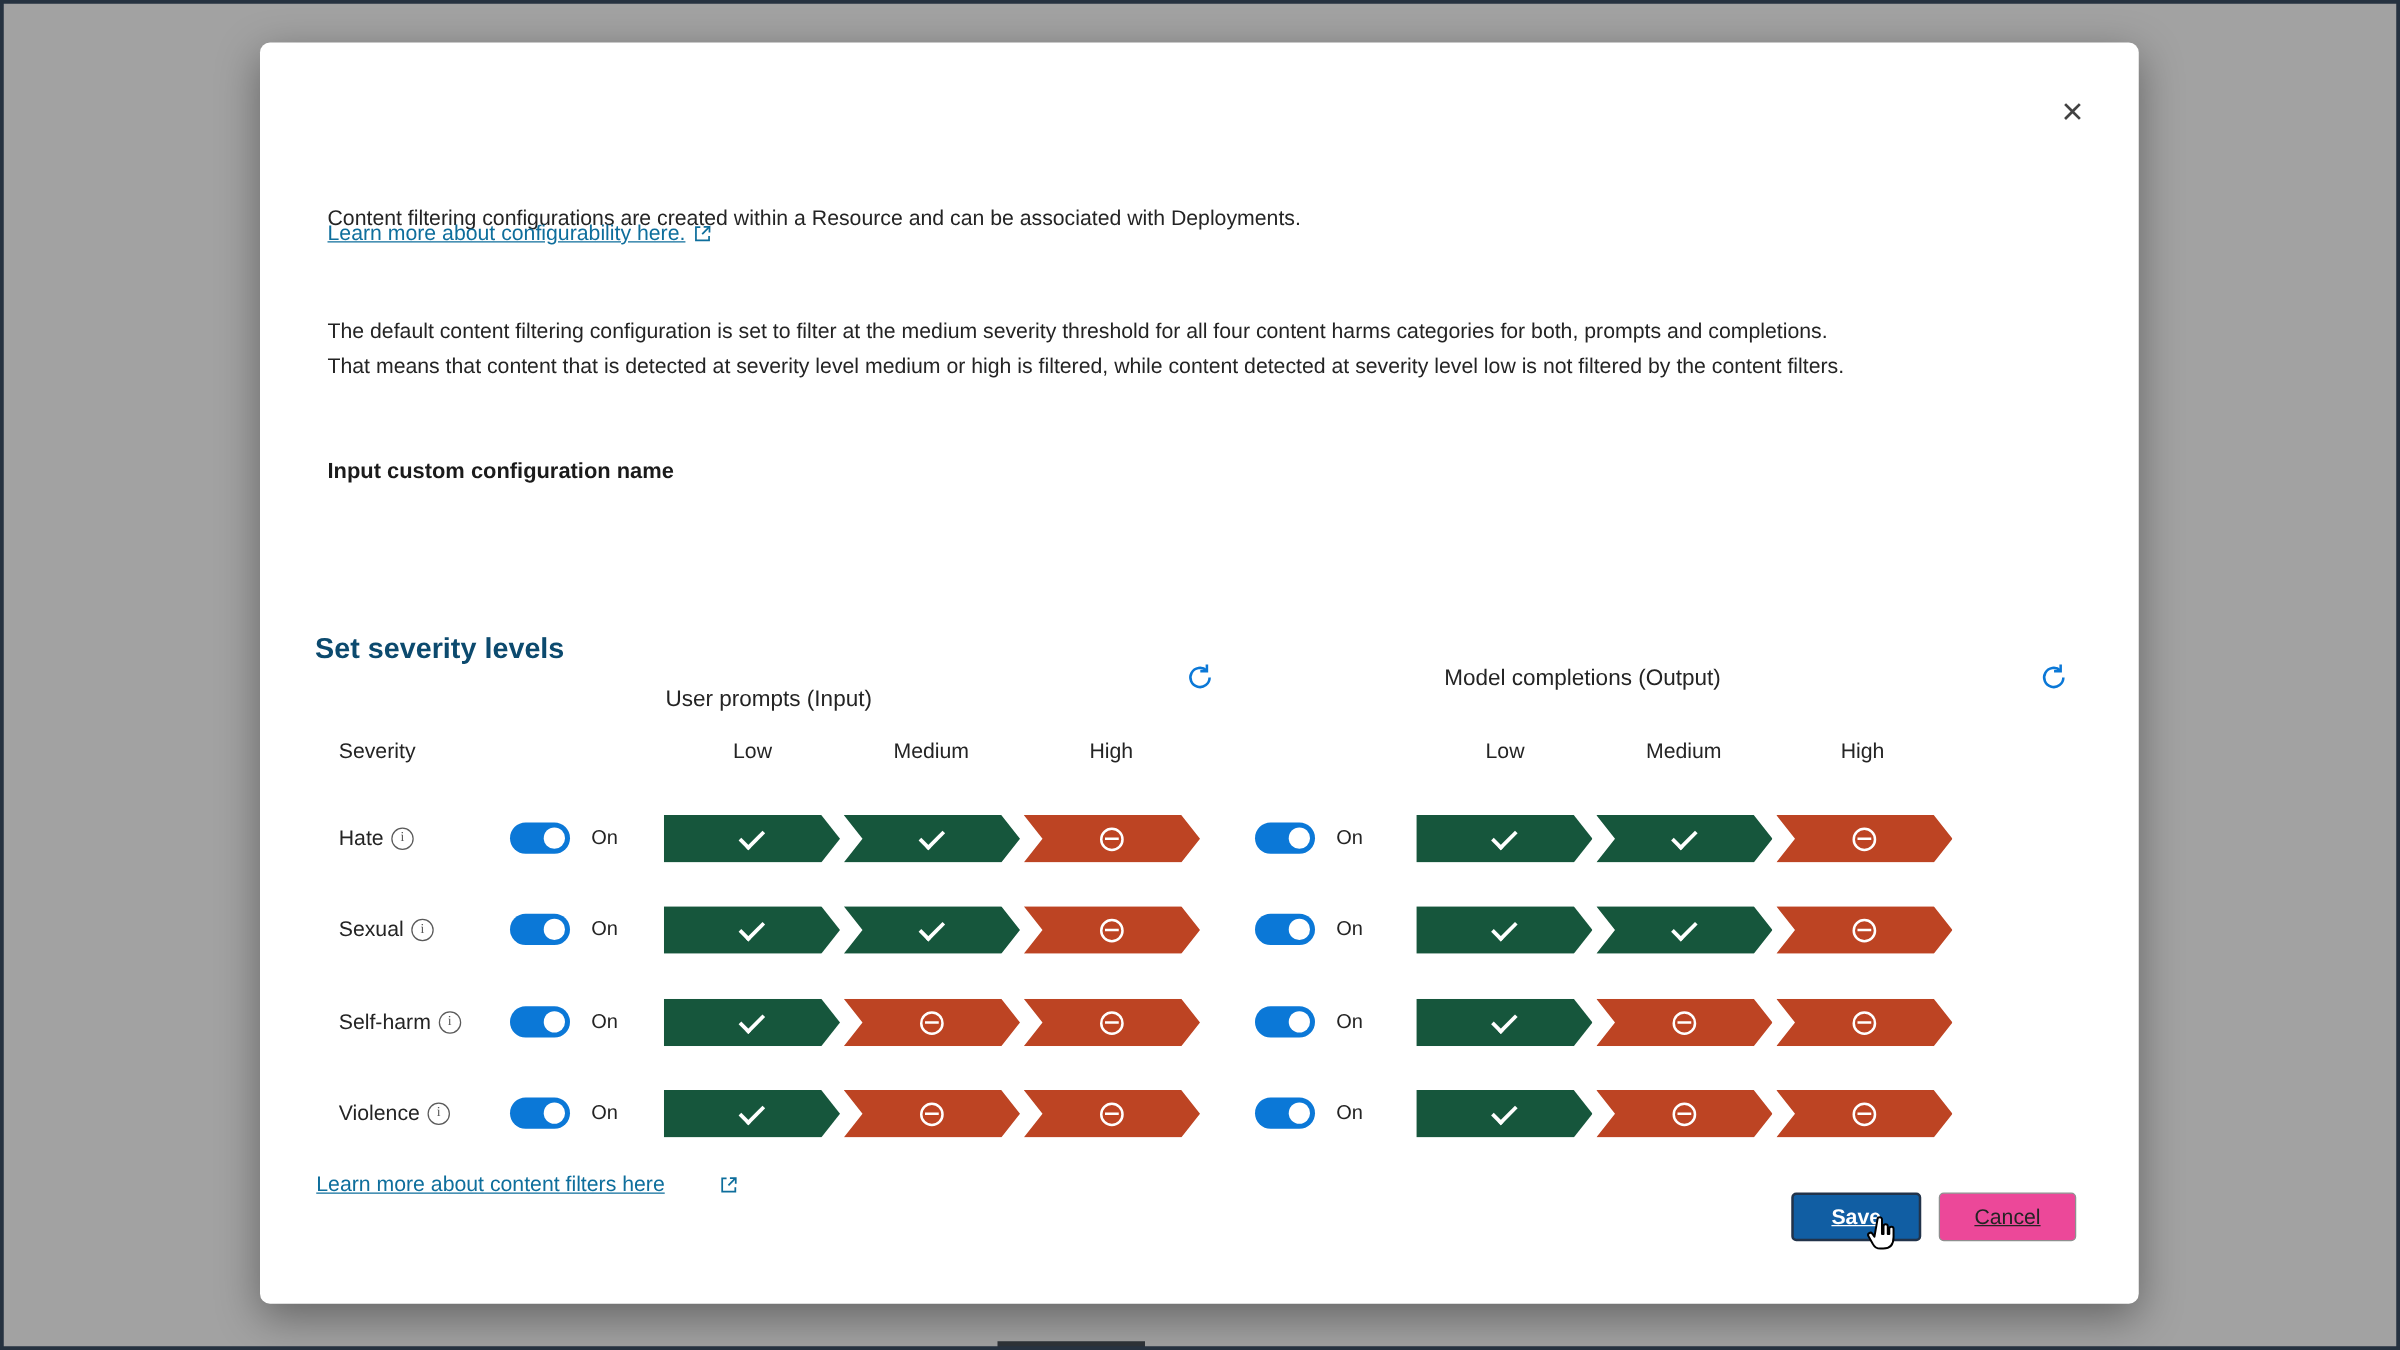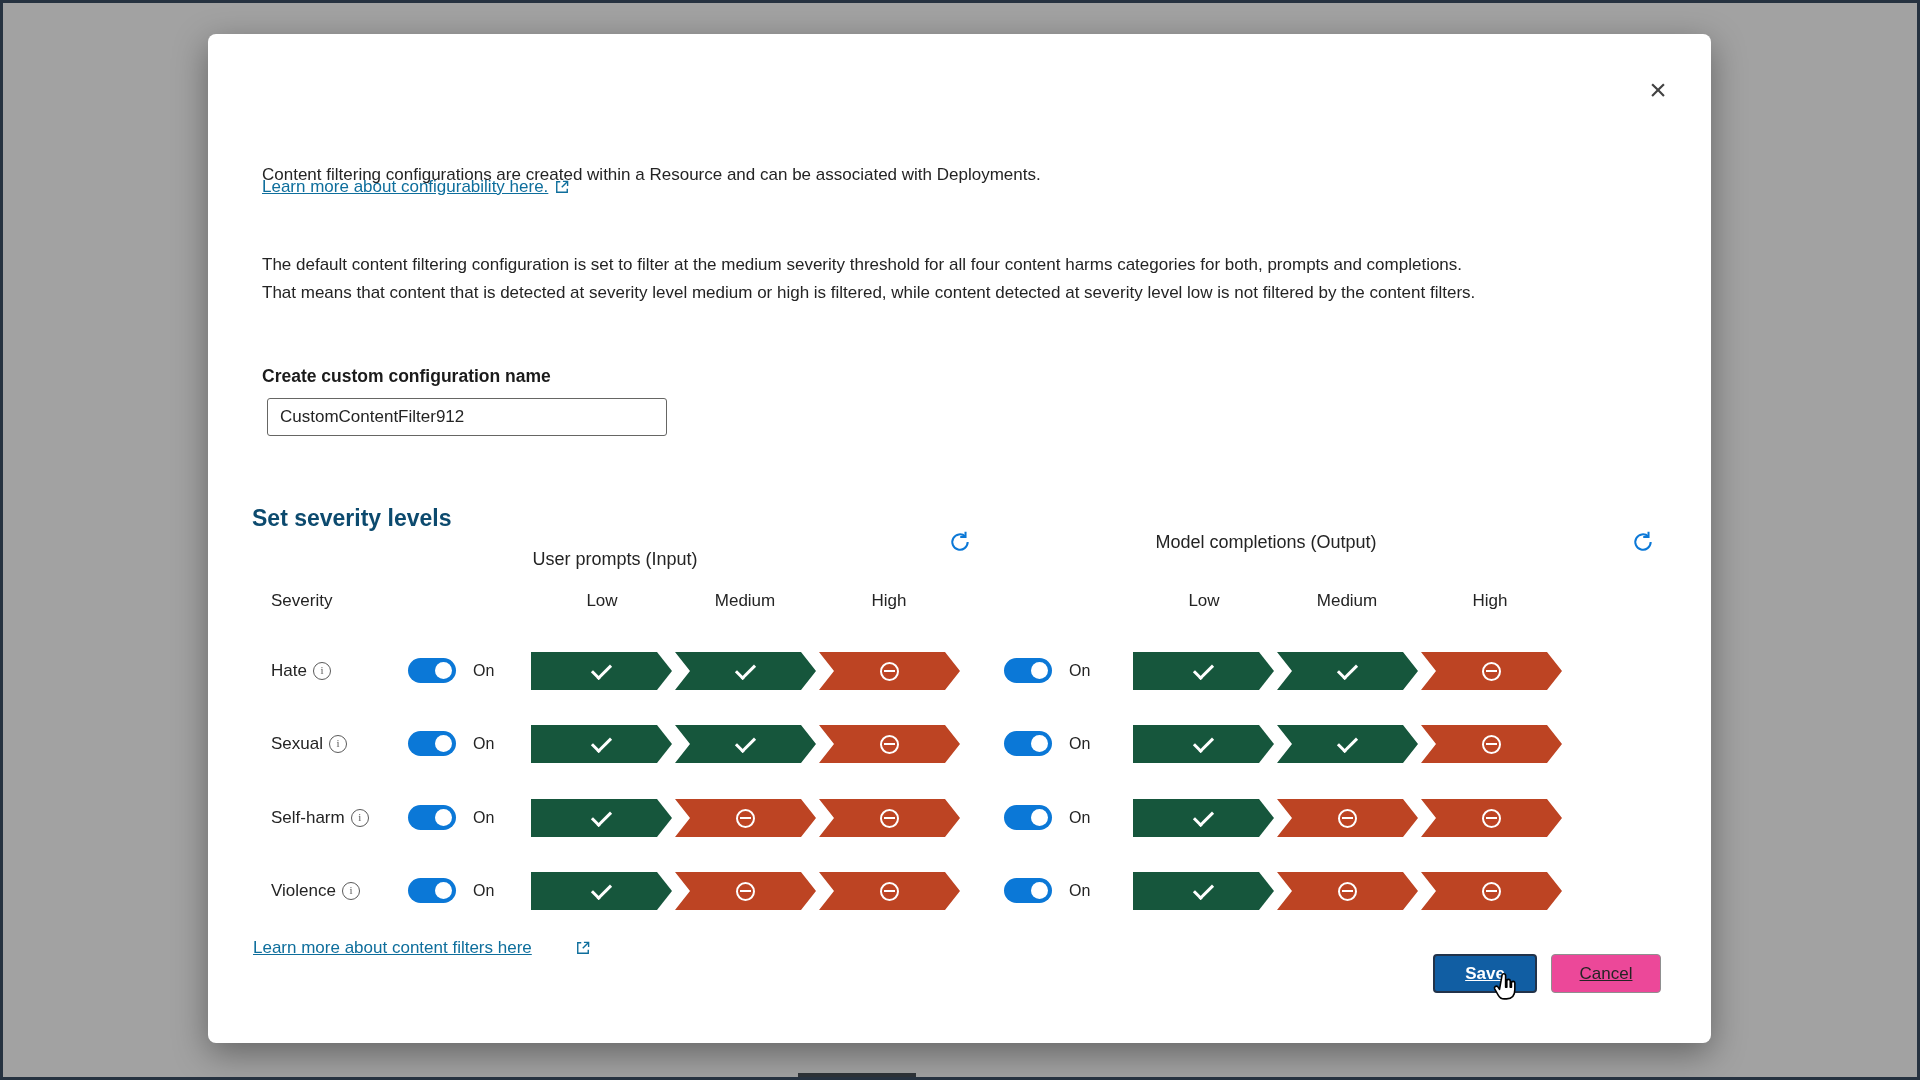--- a/index.html
+++ b/index.html
@@ -113,22 +113,21 @@
     <span>Learn more about configurability here.</span>
     <svg class="ext" viewBox="0 0 12 12">
       <path d="M4.5 1.5 H1.5 V10.5 H10.5 V7.5" fill="none" stroke="currentColor" stroke-width="1.2"></path>
       <path d="M6.8 1.2 H10.8 V5.2" fill="none" stroke="currentColor" stroke-width="1.2"></path>
       <path d="M10.5 1.5 L5.8 6.2" fill="none" stroke="currentColor" stroke-width="1.2"></path>
     </svg>
   </a>
 
   <p class="description">The default content filtering configuration is set to filter at the medium severity threshold for all four content harms categories for both, prompts and completions. That means that content that is detected at severity level medium or high is filtered, while content detected at severity level low is not filtered by the content filters.</p>
 
-  <label class="name-label">Create custom configuration name</label>
-  <input class="name-input" type="text" value="CustomContentFilter912" style="">
+  <label class="name-label">Input custom configuration name</label>
 
   <h2 class="severity-heading">Set severity levels</h2>
 
   <div class="sev-grid">
 
     <div class="col-title input">User prompts (Input)</div>
     <button class="reset-btn input">
       <svg viewBox="0 0 20 20">
         <path d="M16.4 10 a6.4 6.4 0 1 1 -2.0-4.65" fill="none" stroke="currentColor" stroke-width="1.7"></path>
         <path d="M14.6 1.4 v4.4 h-4.4" fill="none" stroke="currentColor" stroke-width="1.7"></path>

